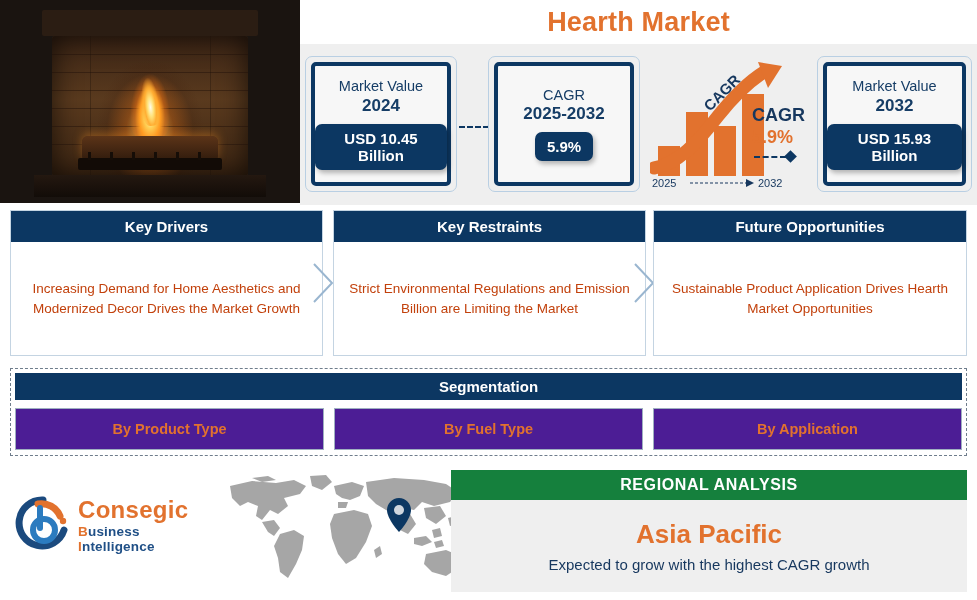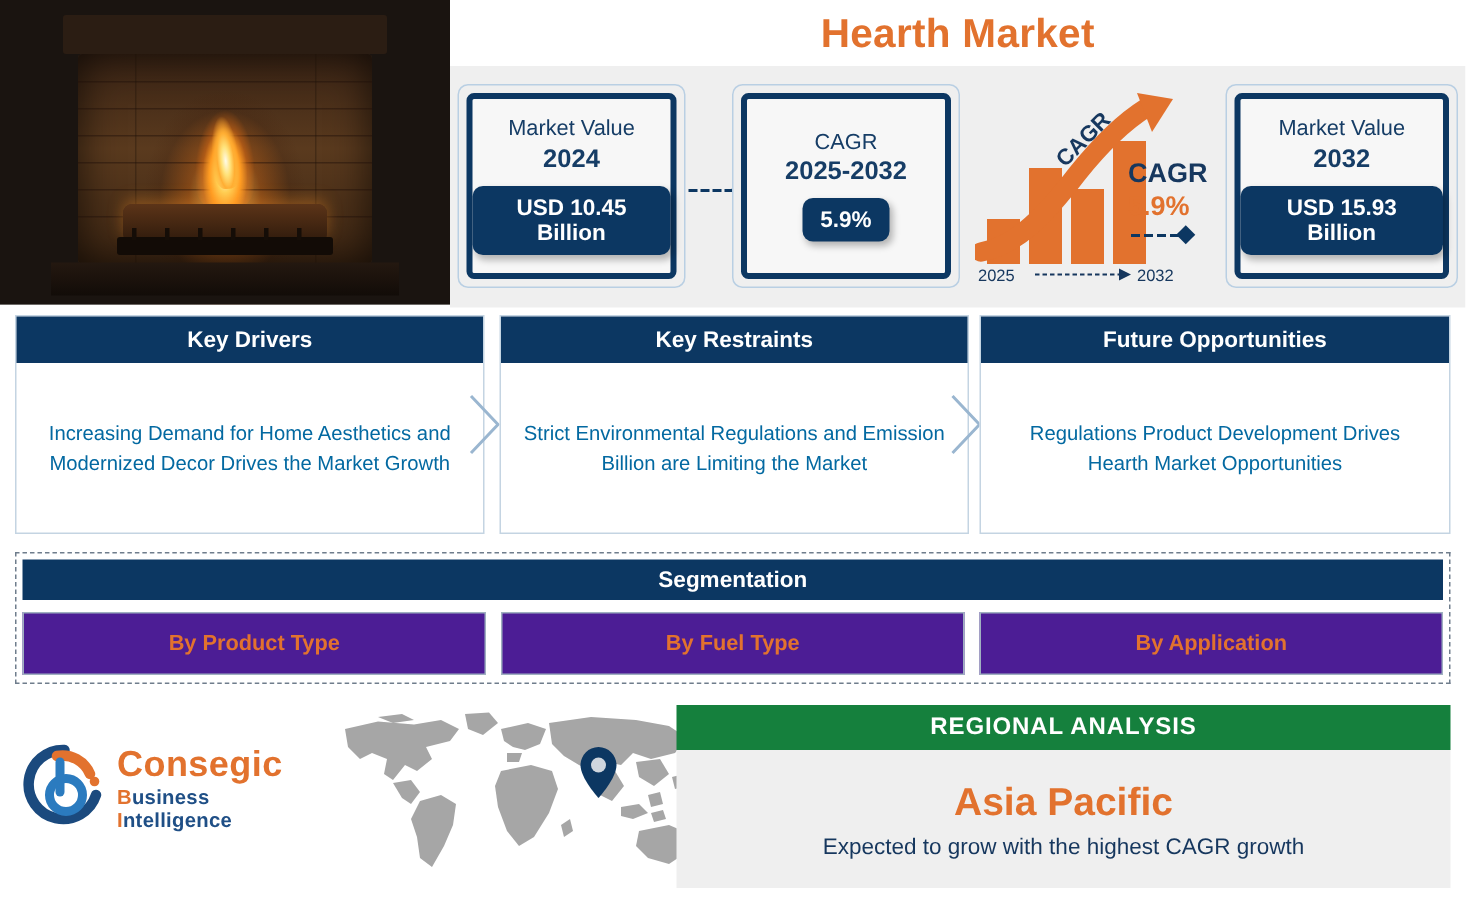--- a/index.html
+++ b/index.html
@@ -108,21 +108,21 @@
   .panels{position:absolute;left:0;top:210px;width:977px;height:148px;}
   .panel{position:absolute;top:0;width:313px;height:146px;background:#fff;border:1px solid #c4d4e2;box-sizing:border-box;}
   .panel-head{
     height:31px;background:#0c3762;color:#fff;
     font-size:15px;font-weight:bold;
     display:flex;align-items:center;justify-content:center;
   }
   .panel-body{
     height:113px;display:flex;align-items:center;justify-content:center;
     padding:0 12px;box-sizing:border-box;
-    color:#0369a1;font-size:13.5px;line-height:1.42;text-align:center;
+    color:#c2410c;font-size:13.5px;line-height:1.42;text-align:center;
   }
   #panel1{left:10px;}
   #panel2{left:333px;}
   #panel3{left:653px;width:314px;}
   .chev{position:absolute;top:52px;width:22px;height:42px;}
   #chev1{left:312px;}
   #chev2{left:633px;}
 
   
   .seg-wrap{
@@ -272,21 +272,21 @@
     </div>
 
     <div class="chev" id="chev2">
       <svg width="22" height="42" viewBox="0 0 22 42">
         <polyline points="2,2 20,21 2,40" fill="none" stroke="#9ab6d0" stroke-width="2"></polyline>
       </svg>
     </div>
 
     <div class="panel" id="panel3">
       <div class="panel-head">Future Opportunities</div>
-      <div class="panel-body">Regulations Product Development Drives Hearth Market Opportunities</div>
+      <div class="panel-body">Sustainable Product Application Drives Hearth Market Opportunities</div>
     </div>
   </div>
 
   <div class="seg-wrap">
     <div class="seg-head">Segmentation</div>
     <div class="seg-items">
       <div class="seg-item">By Product Type</div>
       <div class="seg-item">By Fuel Type</div>
       <div class="seg-item">By Application</div>
     </div>

